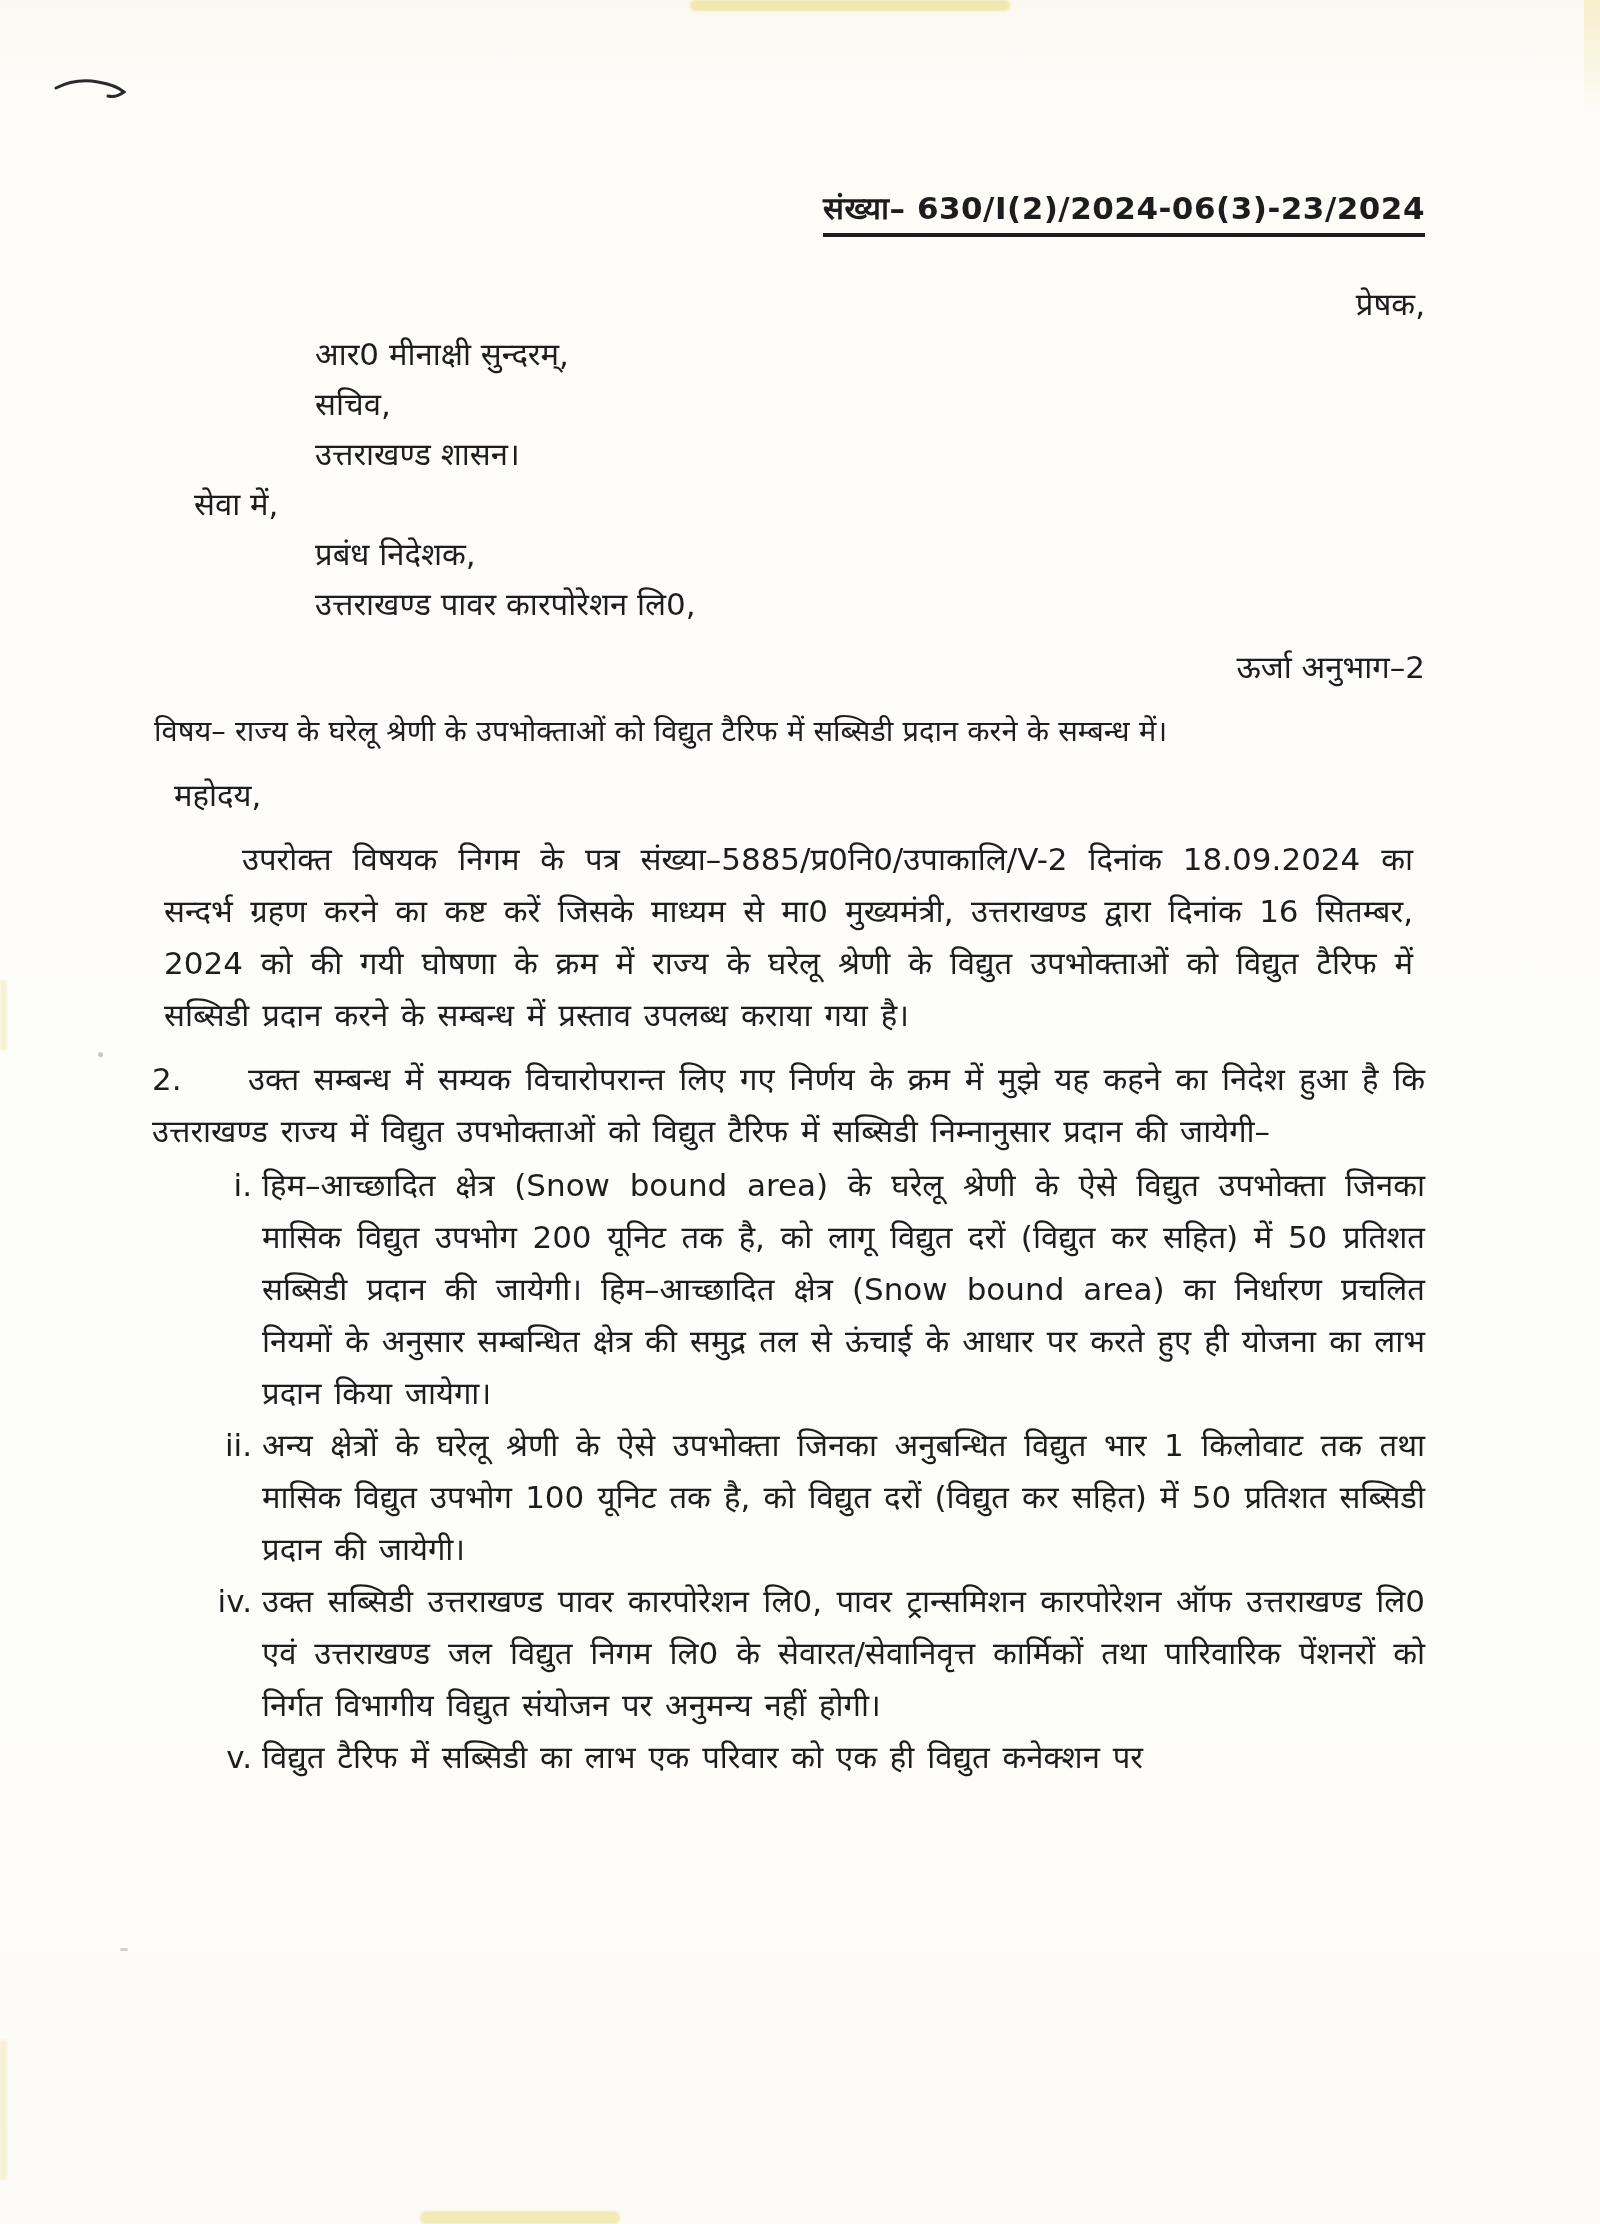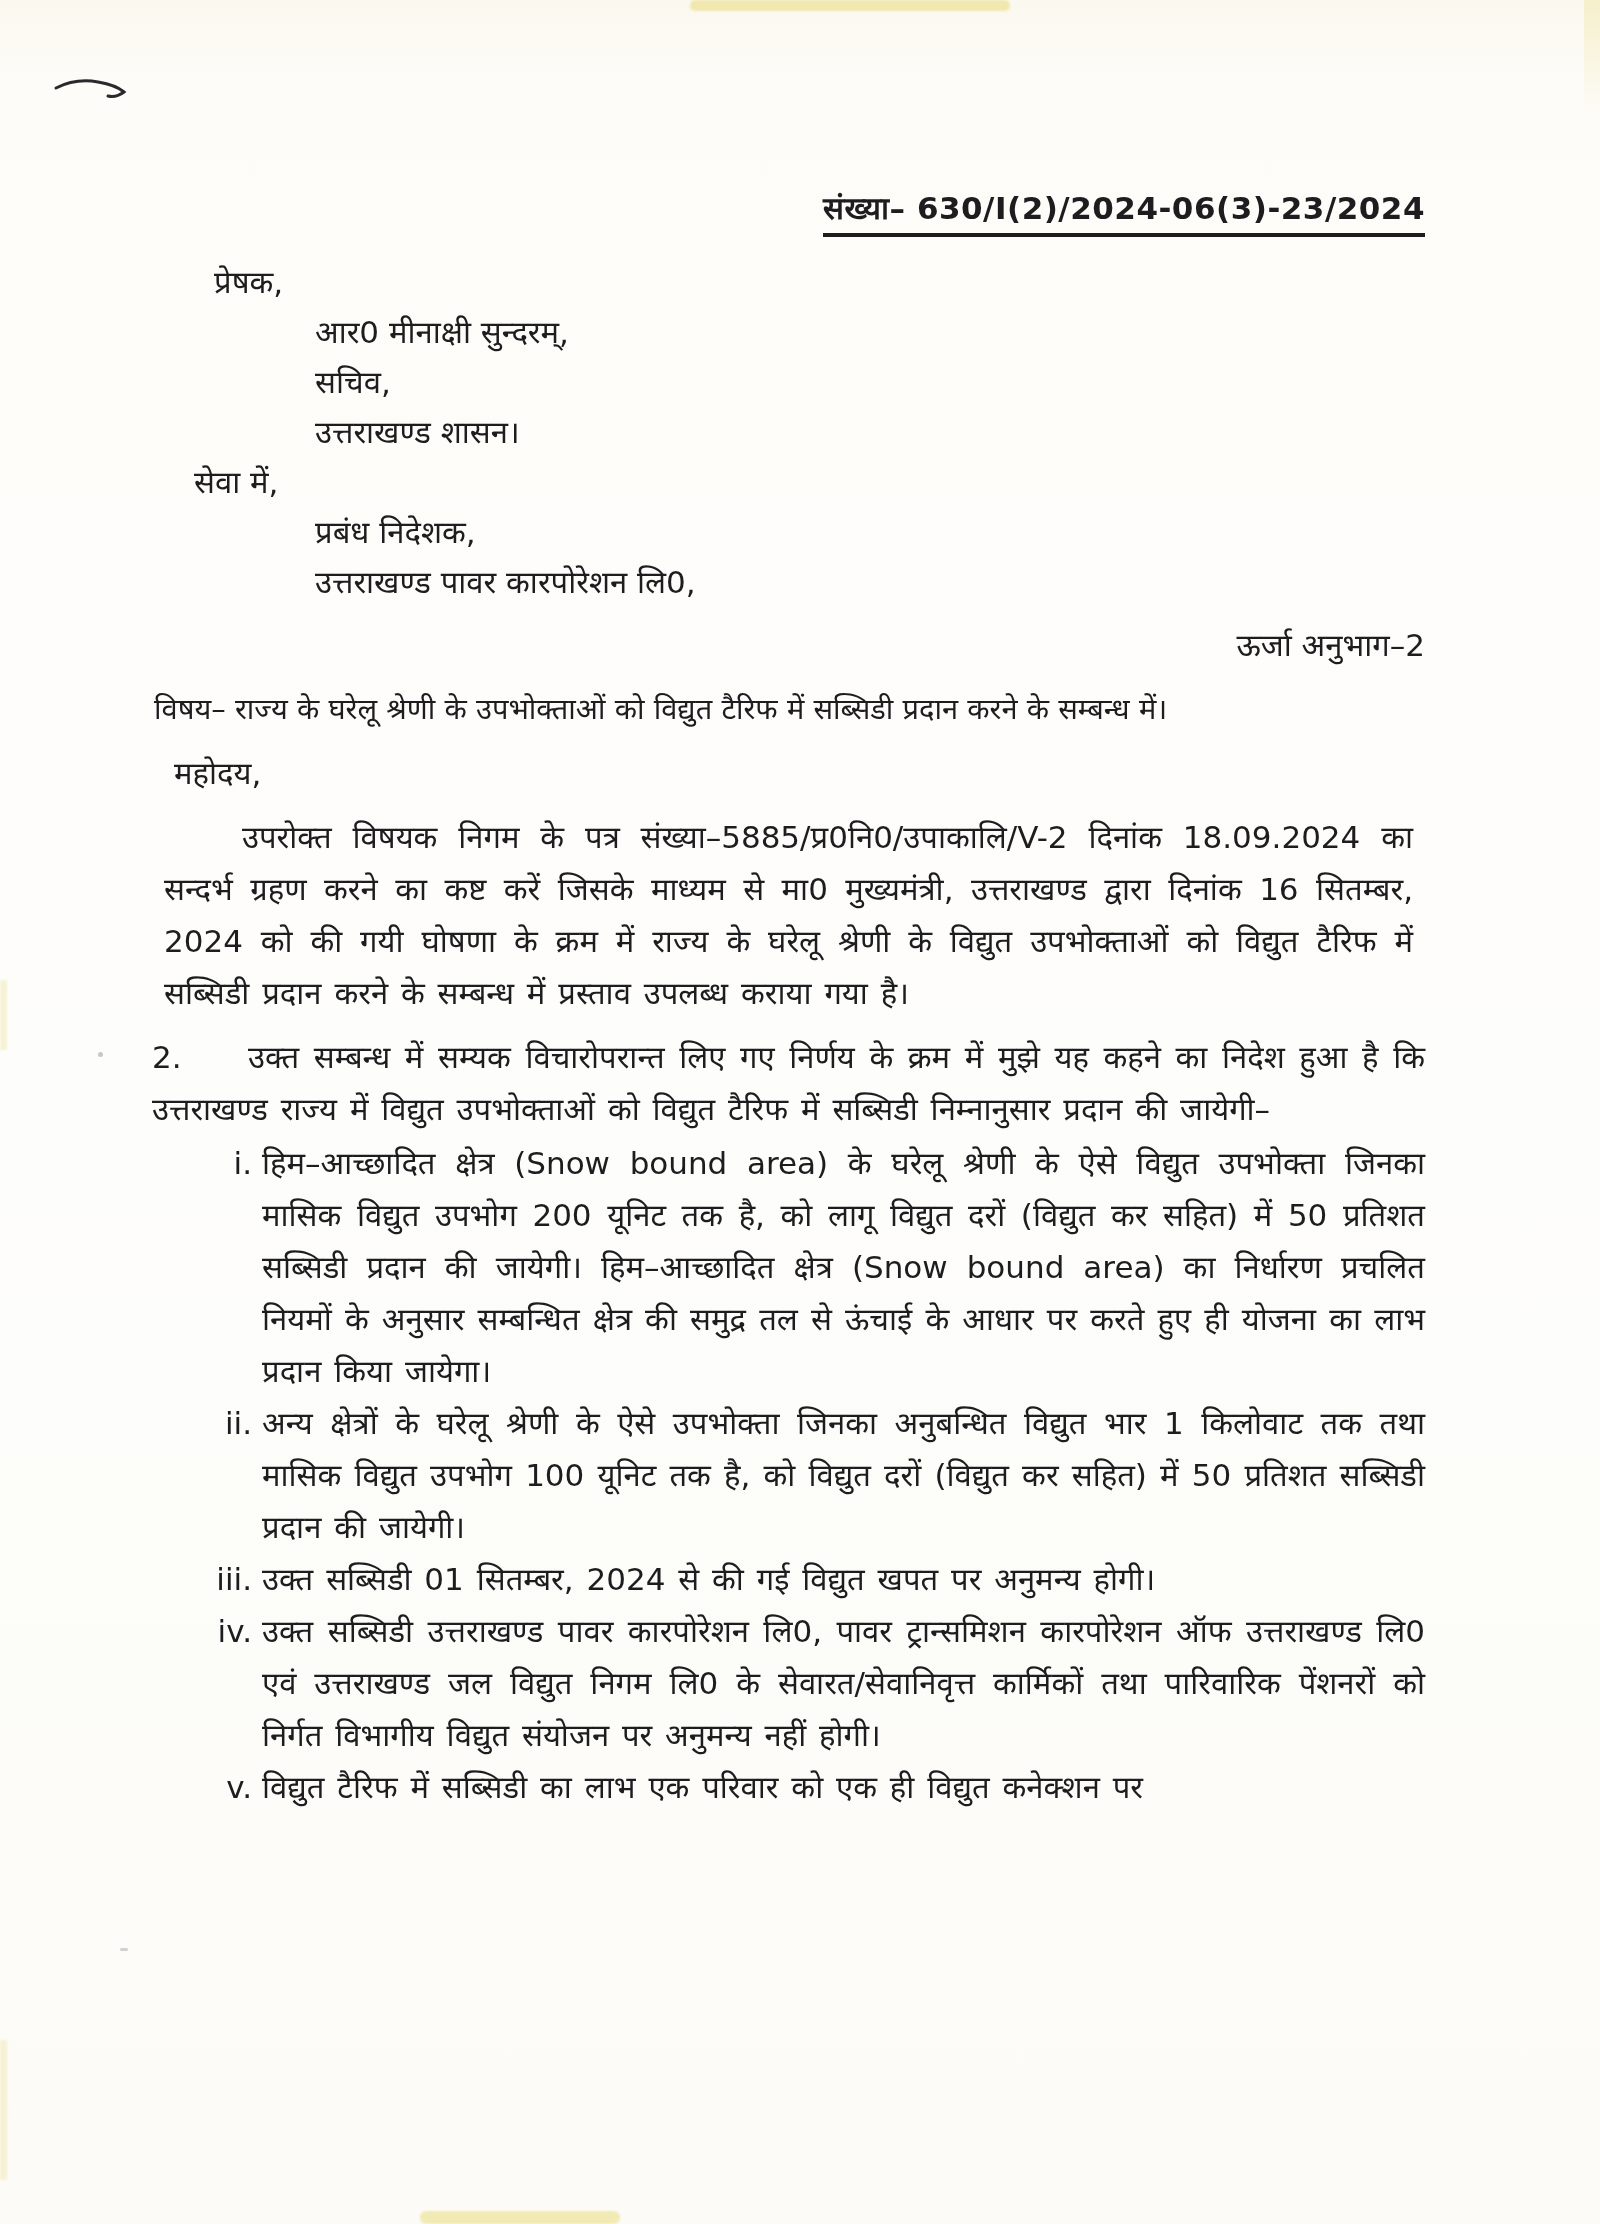--- a/index.html
+++ b/index.html
@@ -29,21 +29,21 @@
   .pen-mark{position:absolute;left:52px;top:72px;}
   
   .ref-row{padding-top:186px;text-align:right;}
   .ref{
     display:inline-block;
     font-size:31px;font-weight:700;letter-spacing:.5px;
     border-bottom:4px solid #1d1d20;
     padding-bottom:5px;
   }
   .addr{font-size:31px;line-height:50px;}
-  .from-label{margin-top:20px;padding-left:62px;}
+  .from-label{margin-top:42px;padding-left:62px;text-align:right;}
   .addr-ind{padding-left:163px;}
   .to-label{padding-left:42px;}
   .meta-row{
     display:flex;justify-content:flex-end;
     margin-top:12px;
     font-size:31px;line-height:52px;
     padding-left:32px;
   }
   .subject{
     margin-top:12px;
@@ -117,24 +117,20 @@
     <div class="list">
       <div class="li">
         <div class="li-marker">i.</div>
         <div class="li-text">हिम–आच्छादित क्षेत्र (Snow bound area) के घरेलू श्रेणी के ऐसे विद्युत उपभोक्ता जिनका मासिक विद्युत उपभोग 200 यूनिट तक है, को लागू विद्युत दरों (विद्युत कर सहित) में 50 प्रतिशत सब्सिडी प्रदान की जायेगी। हिम–आच्छादित क्षेत्र (Snow bound area) का निर्धारण प्रचलित नियमों के अनुसार सम्बन्धित क्षेत्र की समुद्र तल से ऊंचाई के आधार पर करते हुए ही योजना का लाभ प्रदान किया जायेगा।</div>
       </div>
       <div class="li">
         <div class="li-marker">ii.</div>
         <div class="li-text">अन्य क्षेत्रों के घरेलू श्रेणी के ऐसे उपभोक्ता जिनका अनुबन्धित विद्युत भार 1 किलोवाट तक तथा मासिक विद्युत उपभोग 100 यूनिट तक है, को विद्युत दरों (विद्युत कर सहित) में 50 प्रतिशत सब्सिडी प्रदान की जायेगी।</div>
       </div>
       <div class="li">
-        <div class="li-marker">iii.</div>
-        <div class="li-text">उक्त सब्सिडी 01 सितम्बर, 2024 से की गई विद्युत खपत पर अनुमन्य होगी।</div>
-      </div>
-      <div class="li">
         <div class="li-marker">iv.</div>
         <div class="li-text">उक्त सब्सिडी उत्तराखण्ड पावर कारपोरेशन लि0, पावर ट्रान्समिशन कारपोरेशन ऑफ उत्तराखण्ड लि0 एवं उत्तराखण्ड जल विद्युत निगम लि0 के सेवारत/सेवानिवृत्त कार्मिकों तथा पारिवारिक पेंशनरों को निर्गत विभागीय विद्युत संयोजन पर अनुमन्य नहीं होगी।</div>
       </div>
       <div class="li">
         <div class="li-marker">v.</div>
         <div class="li-text">विद्युत टैरिफ में सब्सिडी का लाभ एक परिवार को एक ही विद्युत कनेक्शन पर</div>
       </div>
     </div>
 
   </div>

